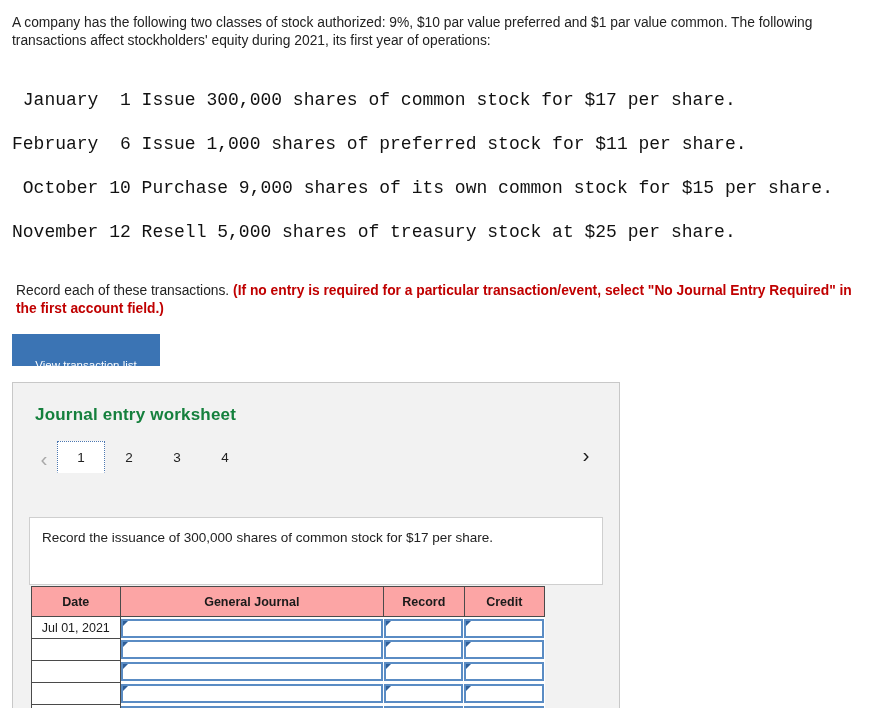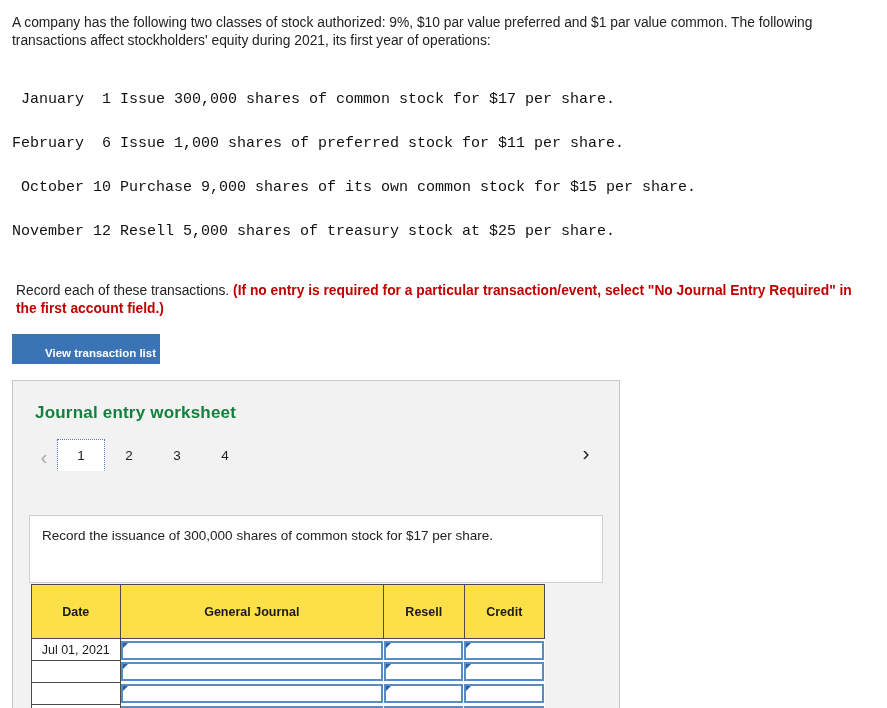--- a/index.html
+++ b/index.html
@@ -23,21 +23,21 @@
     font-size: 13.8px;
     line-height: 18px;
     color: #222;
     max-width: 866px;
     margin: 0 0 14px 0;
   }
 
   
   .txn-list {
     font-family: "Liberation Mono", "DejaVu Sans Mono", monospace;
-    font-size: 15px;
+    font-size: 18px;
     line-height: 14.6px;
     color: #111;
     white-space: pre;
     margin: 0 0 14px 0;
   }
   .txn-line { white-space: pre; }
 
   
   .record-instruction {
     font-size: 13.8px;
@@ -51,25 +51,25 @@
     font-weight: bold;
   }
 
   
   .btn {
     display: inline-block;
     background: #3b74b4;
     color: #ffffff;
     border: none;
     font-family: "Liberation Sans", sans-serif;
-    font-weight: bold;
+    font-weight: normal;
     font-size: 11.5px;
-    text-align: right;
+    text-align: center;
     cursor: pointer;
-    padding: 4px;
+    padding: 16px;
     line-height: 1;
   }
   .btn-view-txn {
     width: 148px;
     height: 30px;
     line-height: 30px;
     margin: 0 0 16px 0;
   }
 
   
@@ -154,27 +154,27 @@
 
   
   .jtable {
     border-collapse: collapse;
     border-spacing: 0;
     width: 514px;
     table-layout: fixed;
     margin-left: 2px;
   }
   .jtable th {
-    background: #fde047;
+    background: #fca5a5;
     border: 1px solid #4a4a4a;
     font-size: 12.5px;
     font-weight: bold;
     color: #1a1a1a;
     height: 21px;
-    padding: 16px;
+    padding: 4px;
     text-align: center;
   }
   .jtable td {
     border: 1px solid #4a4a4a;
     border-top: none;
     background: #ffffff;
     padding: 0;
     height: 21px;
     vertical-align: middle;
   }
@@ -260,21 +260,21 @@
       <colgroup>
         <col class="col-date">
           <col class="col-gj">
           <col class="col-debit">
           <col class="col-credit">
       </colgroup>
       <thead>
         <tr>
           <th>Date</th>
           <th>General Journal</th>
-          <th>Resell</th>
+          <th>Record</th>
           <th>Credit</th>
         </tr>
       </thead>
       <tbody>
         <tr>
           <td class="cell-date">Jul 01, 2021</td>
           <td class="cell-input">
               <div class="inp"></div>
             </td>
           <td class="cell-input">

